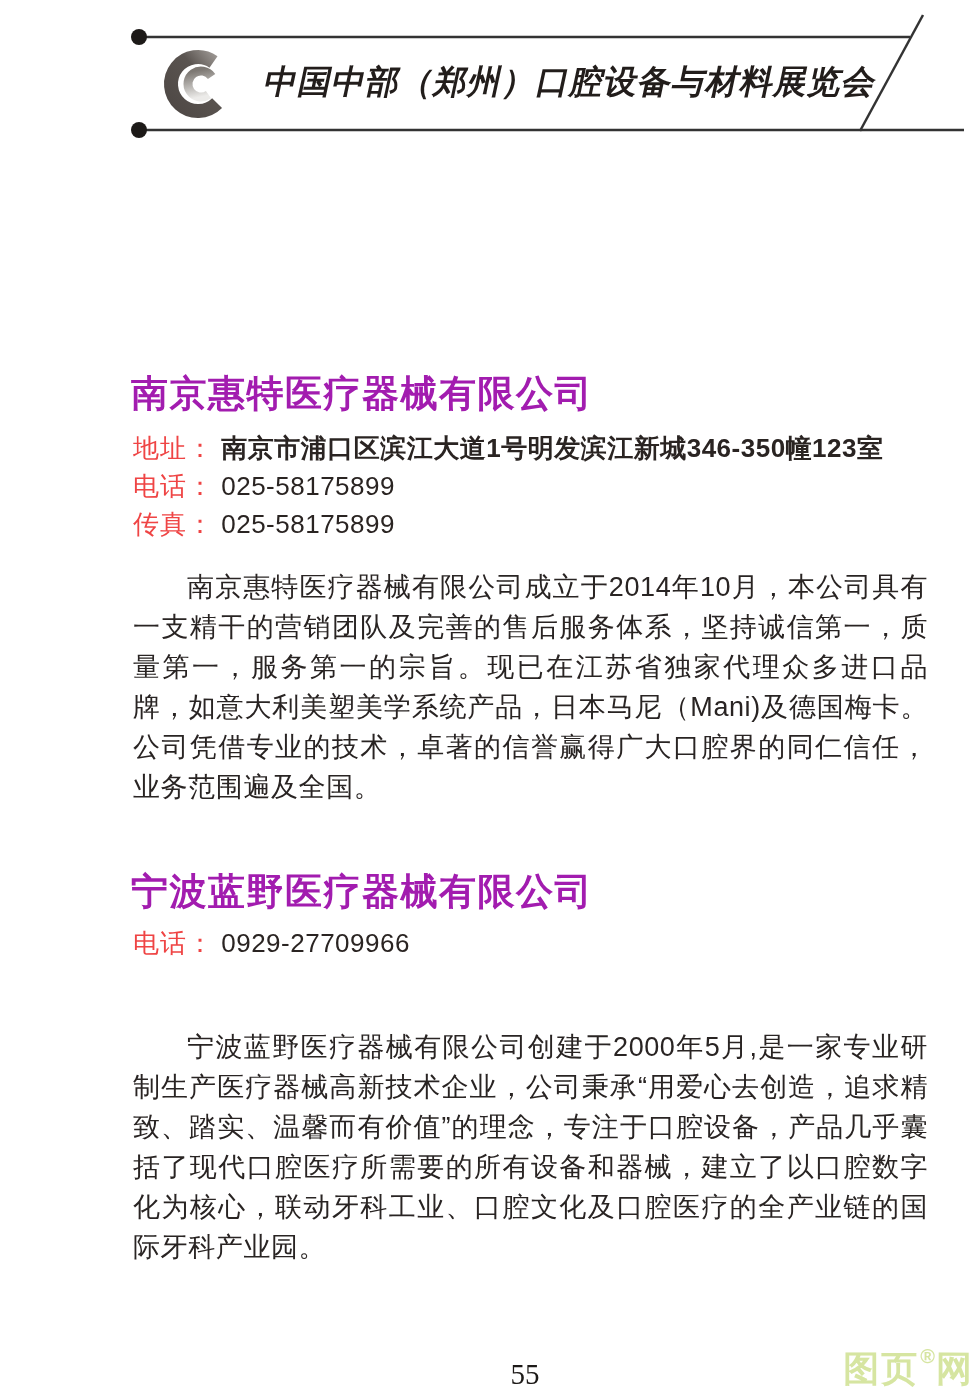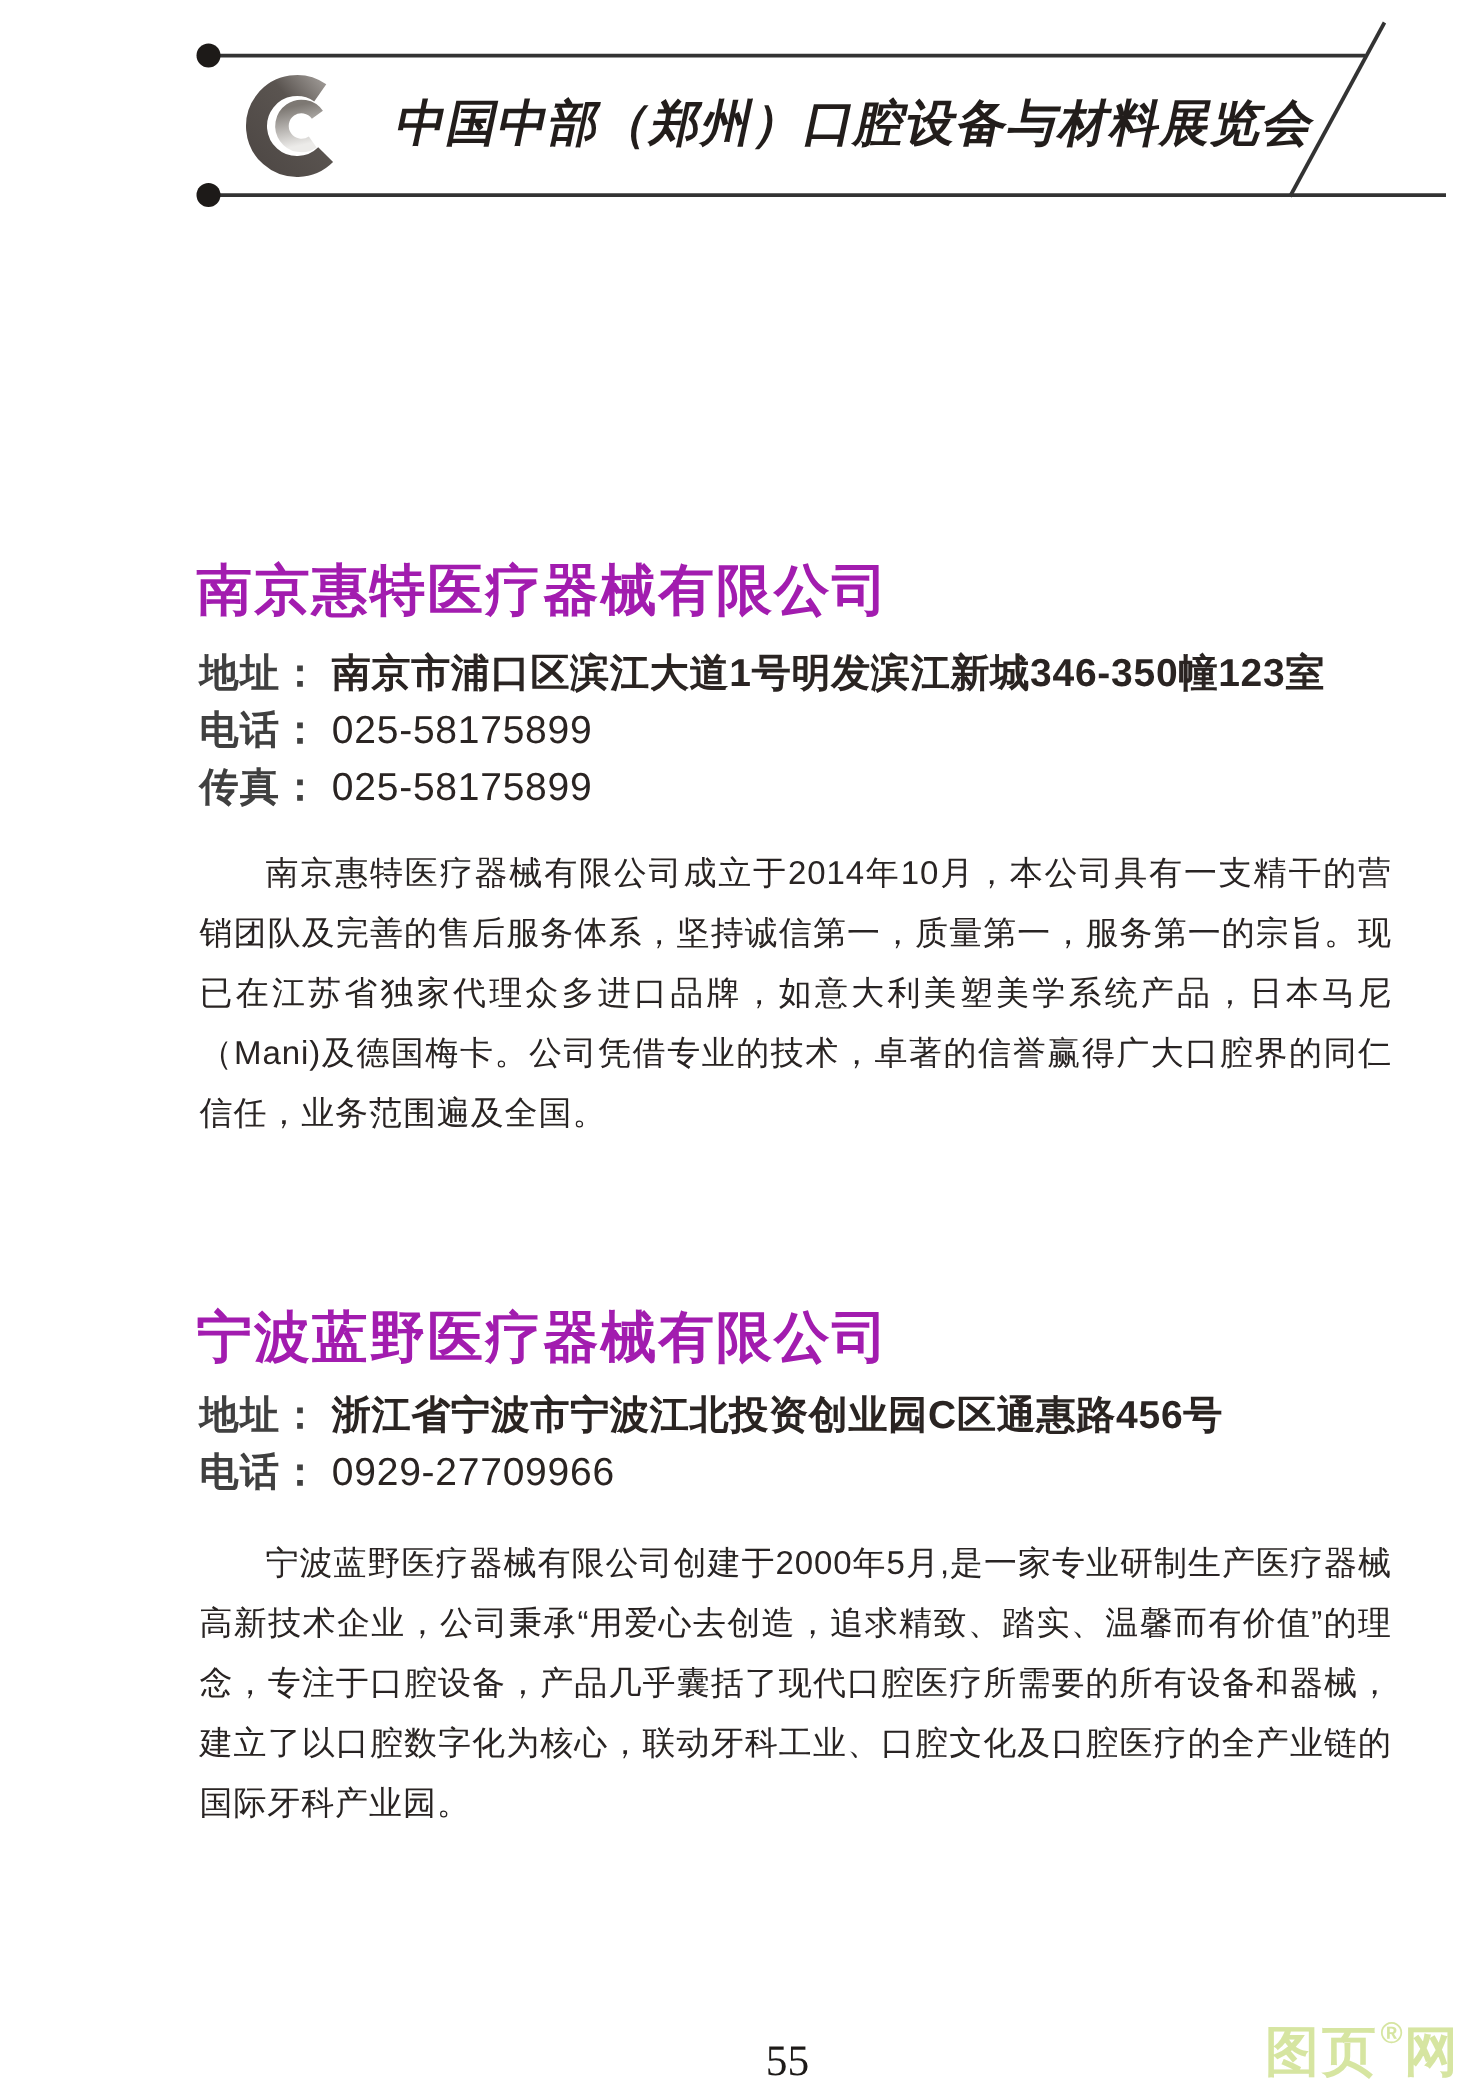--- a/index.html
+++ b/index.html
@@ -24,26 +24,26 @@
     font-size:26px;line-height:41px;letter-spacing:0.5px;
     text-align:justify;color:#2a2422;
   }
   
   .company-name{
     left:131px;font-size:37px;font-weight:bold;letter-spacing:1.5px;
     color:#a21caf;white-space:nowrap;
   }
   .addr-block{left:133px;width:820px;font-size:26px;}
   .addr-line{height:38px;line-height:32px;white-space:nowrap;}
-  .addr-label{font-weight:bold;color:#404040;letter-spacing:1px;}
+  .addr-label{font-weight:normal;color:#ef4444;letter-spacing:1px;}
   .addr-value{color:#2a2422;letter-spacing:0.5px;text-align:right;}
   .addr-value.bold{font-weight:bold;}
   .company-desc{
     left:133px;width:795px;
-    font-size:22px;line-height:40px;letter-spacing:0.6px;
+    font-size:27px;line-height:40px;letter-spacing:0.6px;
     text-align:justify;text-indent:2em;color:#292423;
   }
   
   .page-number{
     left:525px;top:1358px;transform:translateX(-50%);
     font-family:"Liberation Serif","DejaVu Serif",serif;
     font-size:29px;color:#1d1a18;
   }
   .watermark{
     right:6px;top:1328px;
@@ -107,24 +107,20 @@
       <span class="addr-value">025-58175899</span>
     </div>
   </div>
 
   <p class="abs company-desc" style="top:540px;">南京惠特医疗器械有限公司成立于2014年10月，本公司具有一支精干的营销团队及完善的售后服务体系，坚持诚信第一，质量第一，服务第一的宗旨。现已在江苏省独家代理众多进口品牌，如意大利美塑美学系统产品，日本马尼（Mani)及德国梅卡。公司凭借专业的技术，卓著的信誉赢得广大口腔界的同仁信任，业务范围遍及全国。</p>
 
   <h1 class="abs company-name" style="top:842px;">宁波蓝野医疗器械有限公司</h1>
 
   <div class="abs addr-block" style="top:927px;">
     <div class="addr-line">
-      <span class="addr-label">地址：</span>
-      <span class="addr-value bold">浙江省宁波市宁波江北投资创业园C区通惠路456号</span>
-    </div>
-    <div class="addr-line">
       <span class="addr-label">电话：</span>
       <span class="addr-value">0929-27709966</span>
     </div>
   </div>
 
   <p class="abs company-desc" style="top:1000px;">宁波蓝野医疗器械有限公司创建于2000年5月,是一家专业研制生产医疗器械高新技术企业，公司秉承“用爱心去创造，追求精致、踏实、温馨而有价值”的理念，专注于口腔设备，产品几乎囊括了现代口腔医疗所需要的所有设备和器械，建立了以口腔数字化为核心，联动牙科工业、口腔文化及口腔医疗的全产业链的国际牙科产业园。</p>
 
   <div class="abs page-number">55</div>
 
   <div class="abs watermark">

